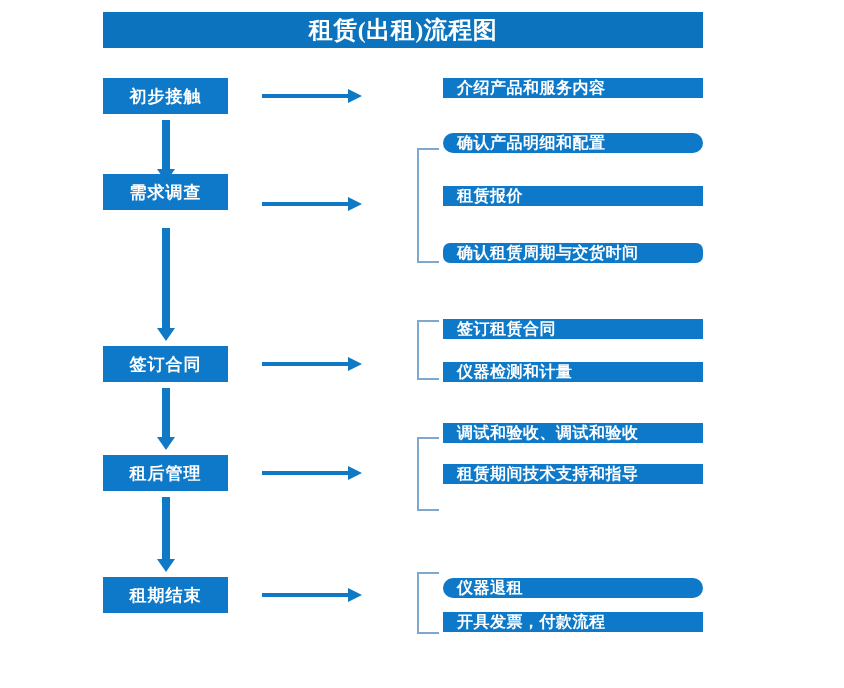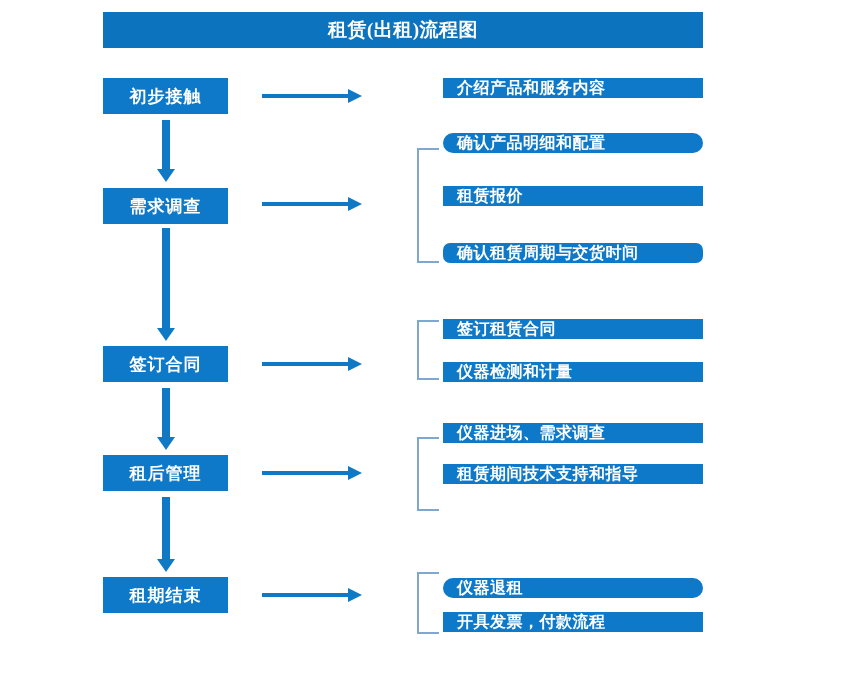--- a/index.html
+++ b/index.html
@@ -29,21 +29,21 @@
     top: 12px;
     width: 600px;
     height: 36px;
     background: #0C74BE;
     display: flex;
     align-items: center;
     justify-content: center;
   }
   .title-text {
     color: #ffffff;
-    font-size: 19px;
+    font-size: 24px;
     font-weight: bold;
     letter-spacing: 0.5px;
     white-space: nowrap;
   }
 
   
   .stage-box {
     position: absolute;
     left: 103px;
     width: 125px;
@@ -145,21 +145,21 @@
 
 <div class="canvas">
 
   <div class="title-bar">
     <span class="title-text">租赁(出租)流程图</span>
   </div>
 
   <div class="stage-box" style="top:78px;">
     <span class="stage-label">初步接触</span>
   </div>
-  <div class="stage-box" style="top:188px;justify-content:center;">
+  <div class="stage-box" style="top:174px;justify-content:center;">
     <span class="stage-label">需求调查</span>
   </div>
   <div class="stage-box" style="top:346px;">
     <span class="stage-label">签订合同</span>
   </div>
   <div class="stage-box" style="top:455px;">
     <span class="stage-label">租后管理</span>
   </div>
   <div class="stage-box" style="top:577px;">
     <span class="stage-label">租期结束</span>
@@ -220,21 +220,21 @@
   <div class="detail-box" style="top:243px;border-radius:7px;">
     <span class="detail-label">确认租赁周期与交货时间</span>
   </div>
   <div class="detail-box" style="top:319px;text-align:center;">
     <span class="detail-label">签订租赁合同</span>
   </div>
   <div class="detail-box" style="top:362px;">
     <span class="detail-label">仪器检测和计量</span>
   </div>
   <div class="detail-box" style="top:423px;">
-    <span class="detail-label">仪器进场、需求调查</span>
+    <span class="detail-label">调试和验收、调试和验收</span>
   </div>
   <div class="detail-box" style="top:464px;">
     <span class="detail-label">租赁期间技术支持和指导</span>
   </div>
   <div class="detail-box" style="top:578px;border-radius:12px;">
     <span class="detail-label">仪器退租</span>
   </div>
   <div class="detail-box" style="top:612px;">
     <span class="detail-label">开具发票，付款流程</span>
   </div>

